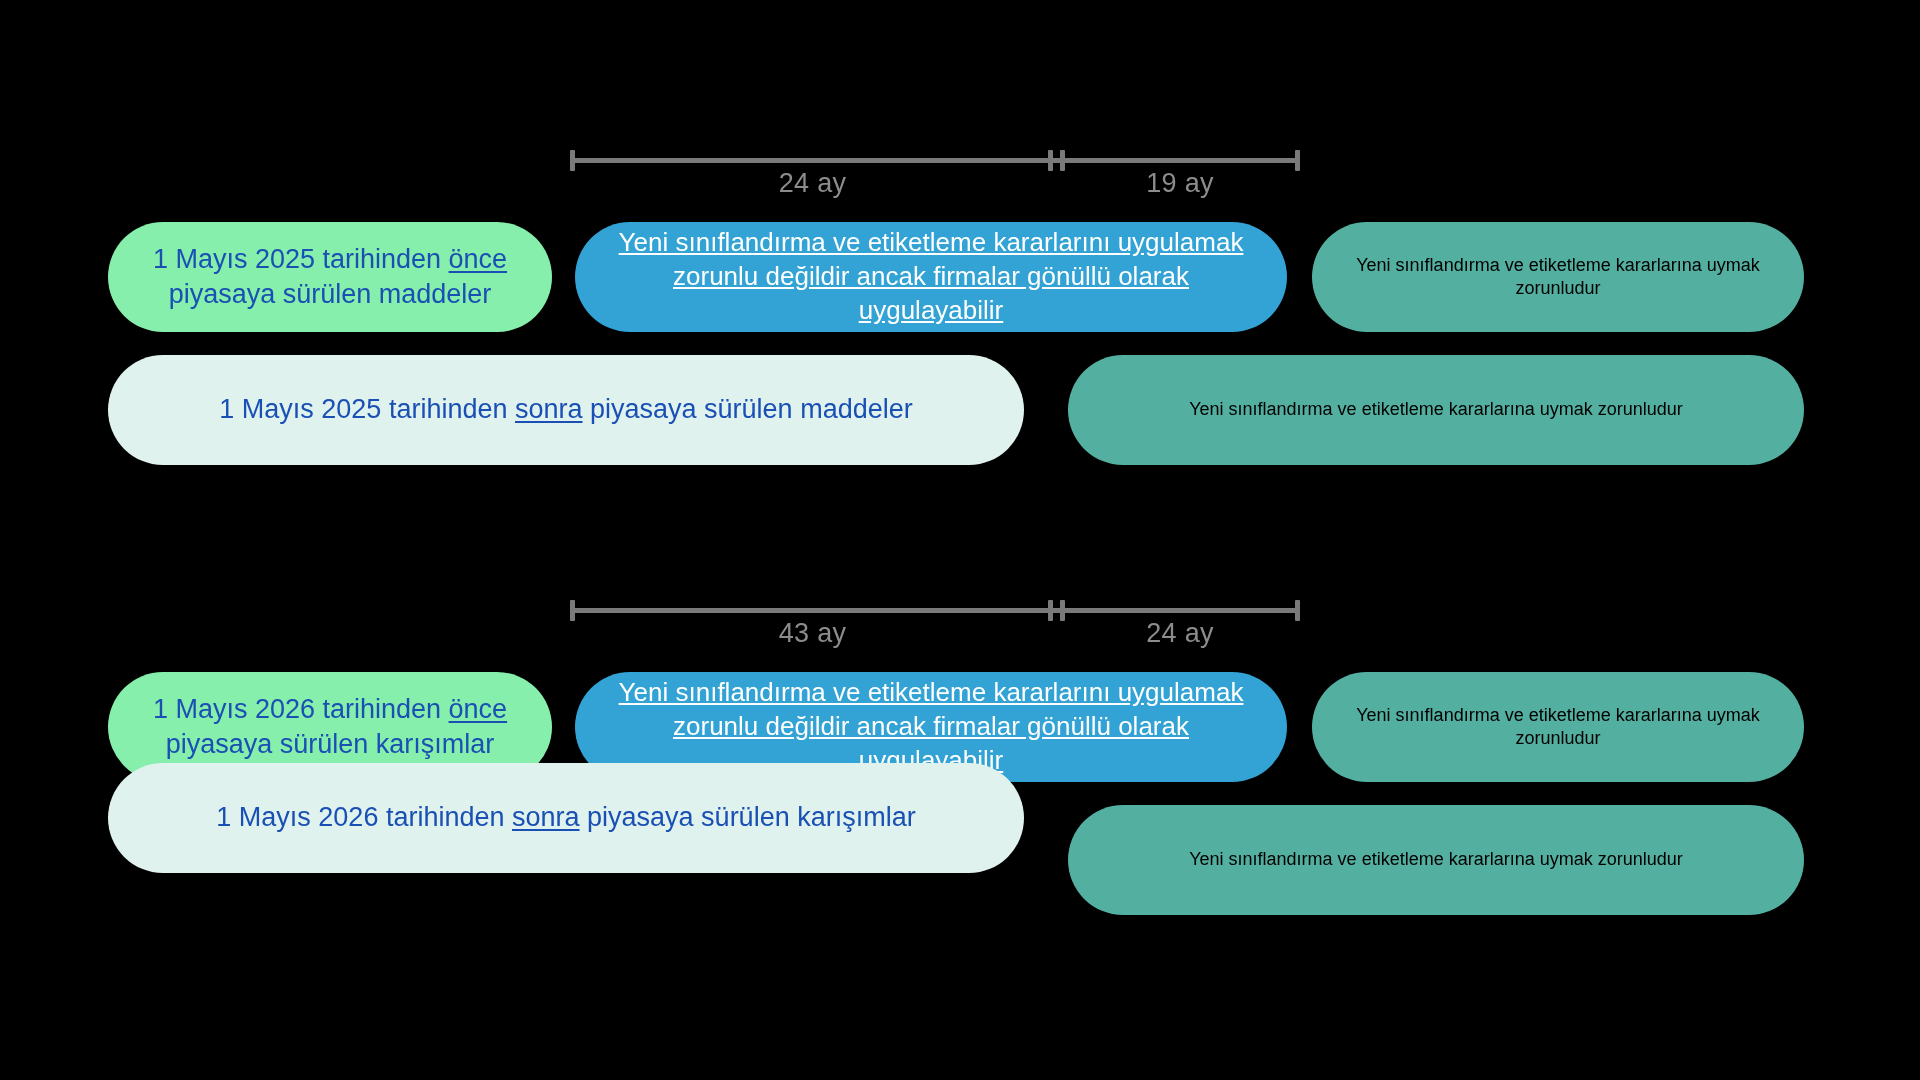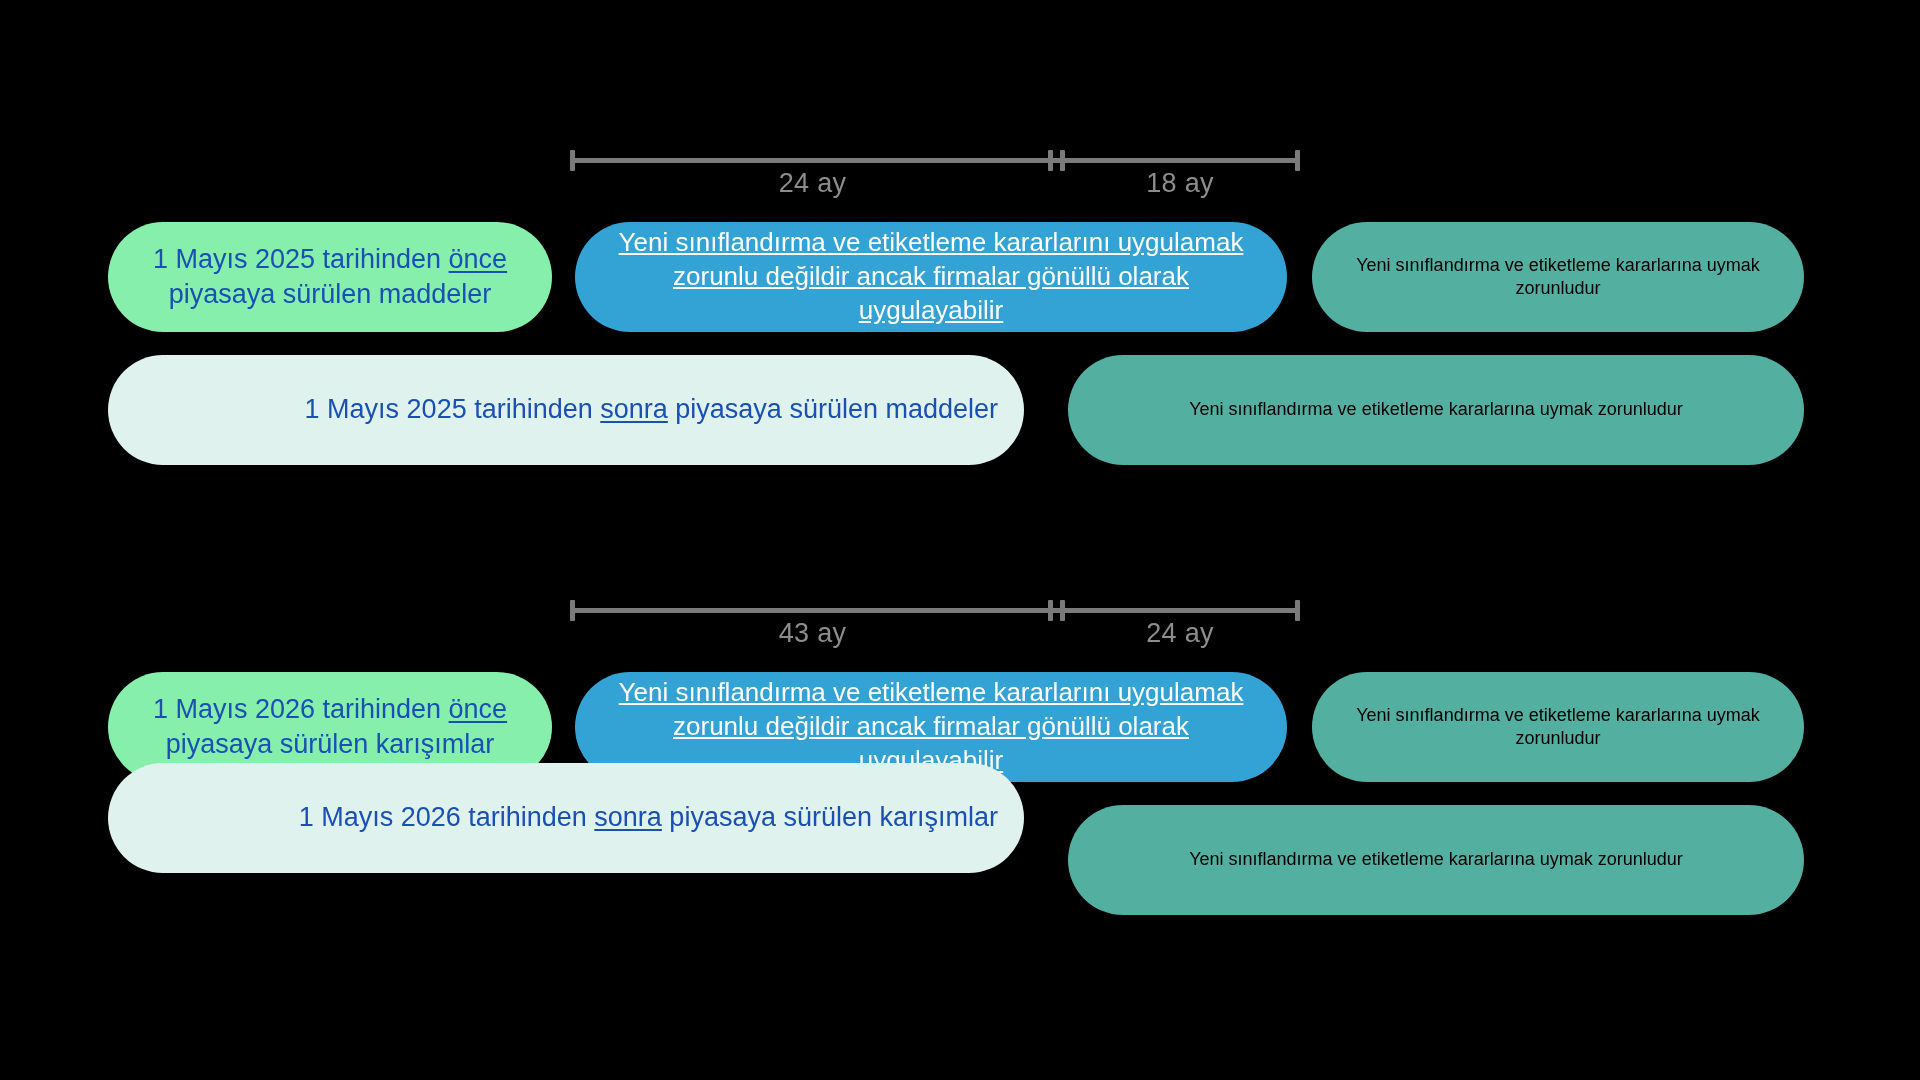--- a/index.html
+++ b/index.html
@@ -71,21 +71,20 @@
 
   .box.mint {
     background: #86efac;
     color: #1a4fb4;
     font-size: 27px;
   }
   .box.pale {
     background: #dff2ee;
     color: #1a4fb4;
     font-size: 27px;
-    justify-content: flex-end;
   }
   .box.blue {
     background: #32a3d4;
     color: #ffffff;
     font-size: 26px;
     text-decoration: underline;
   }
   .box.teal {
     background: #53b0a0;
     color: #000000;
@@ -100,21 +99,21 @@
 <div id="stage">
 
   <div class="ruler" style="left:570px; top:150px; width:730px;">
     <div class="bar"></div>
     <div class="cap left"></div>
     <div class="cap" style="left:478px;"></div>
     <div class="cap" style="left:490px;"></div>
     <div class="cap right"></div>
 
     <div class="seg-label" style="left:0px; width:485px;">24 ay</div>
-    <div class="seg-label" style="left:490px; width:240px;">18 ay</div>
+    <div class="seg-label" style="left:490px; width:240px;">19 ay</div>
   </div>
 
   <div class="box mint" style="left:108px; top:222px; width:444px; height:110px;">
     <span class="txt">
       <span>1 Mayıs 2025 tarihinden </span><span class="u">önce</span><span> piyasaya sürülen maddeler</span>
     </span>
   </div>
 
   <div class="box blue" style="left:575px; top:222px; width:712px; height:110px;">
     <span class="txt">Yeni sınıflandırma ve etiketleme kararlarını uygulamak zorunlu değildir ancak firmalar gönüllü olarak uygulayabilir</span>

